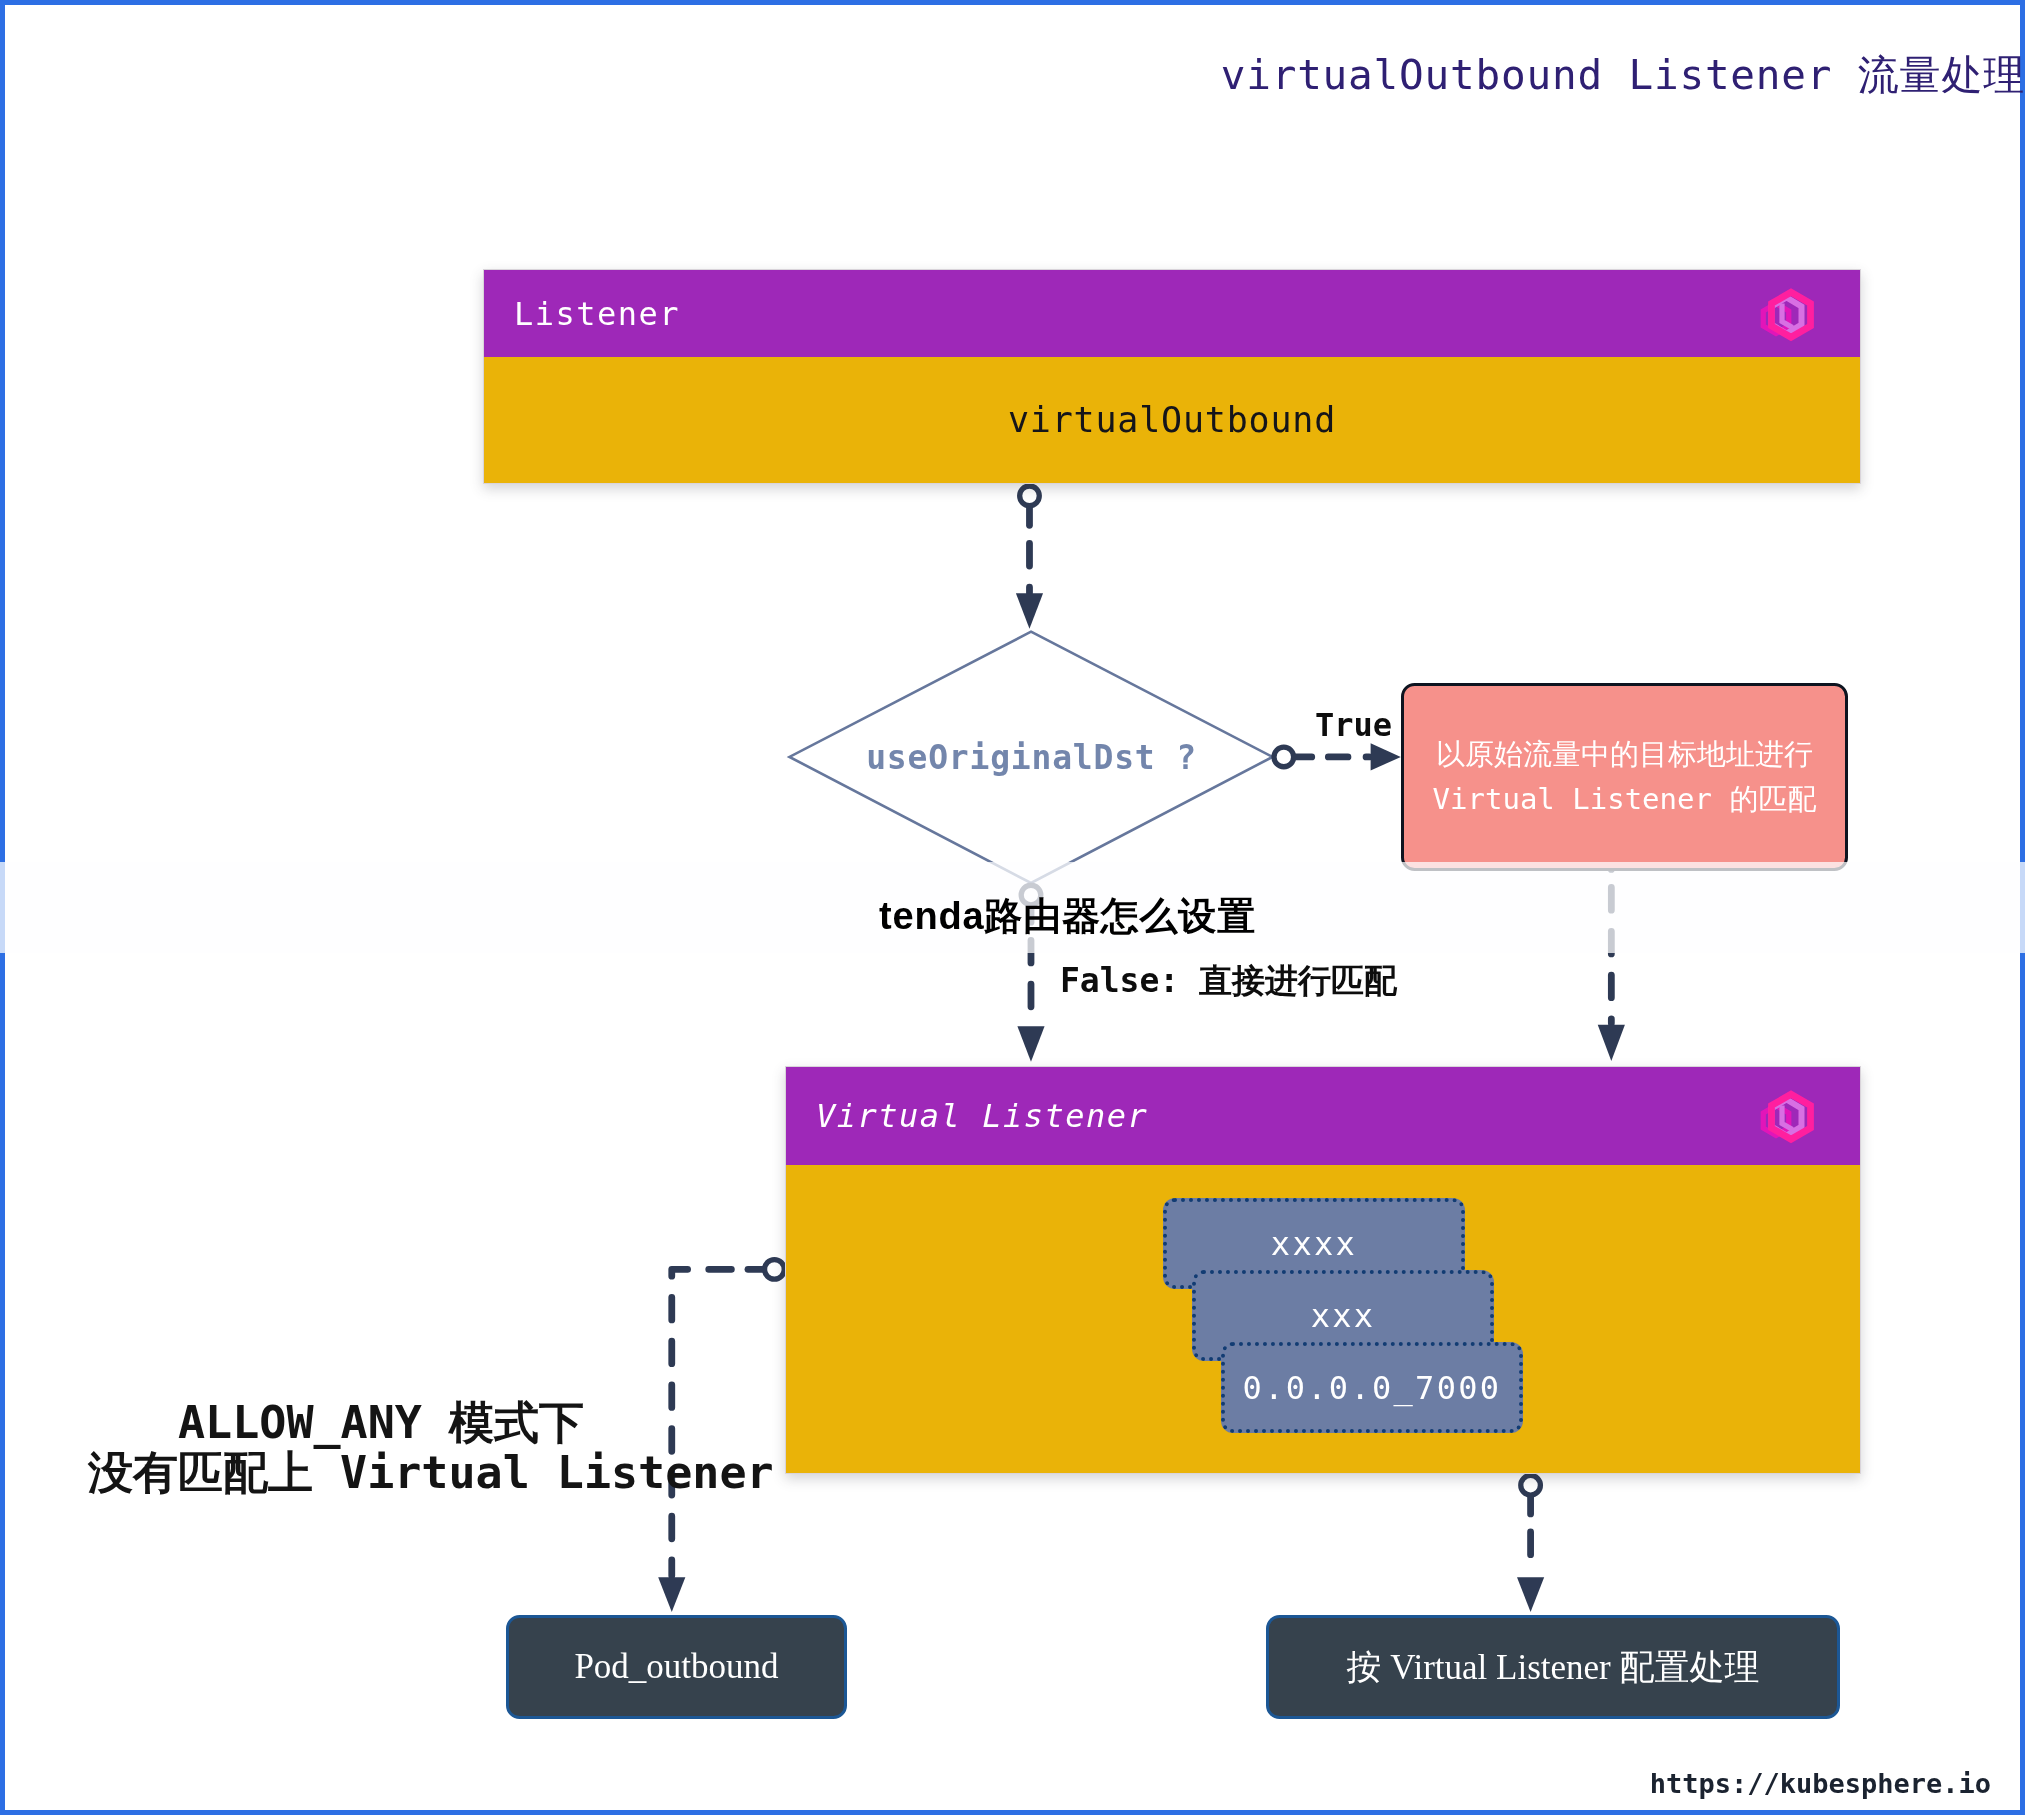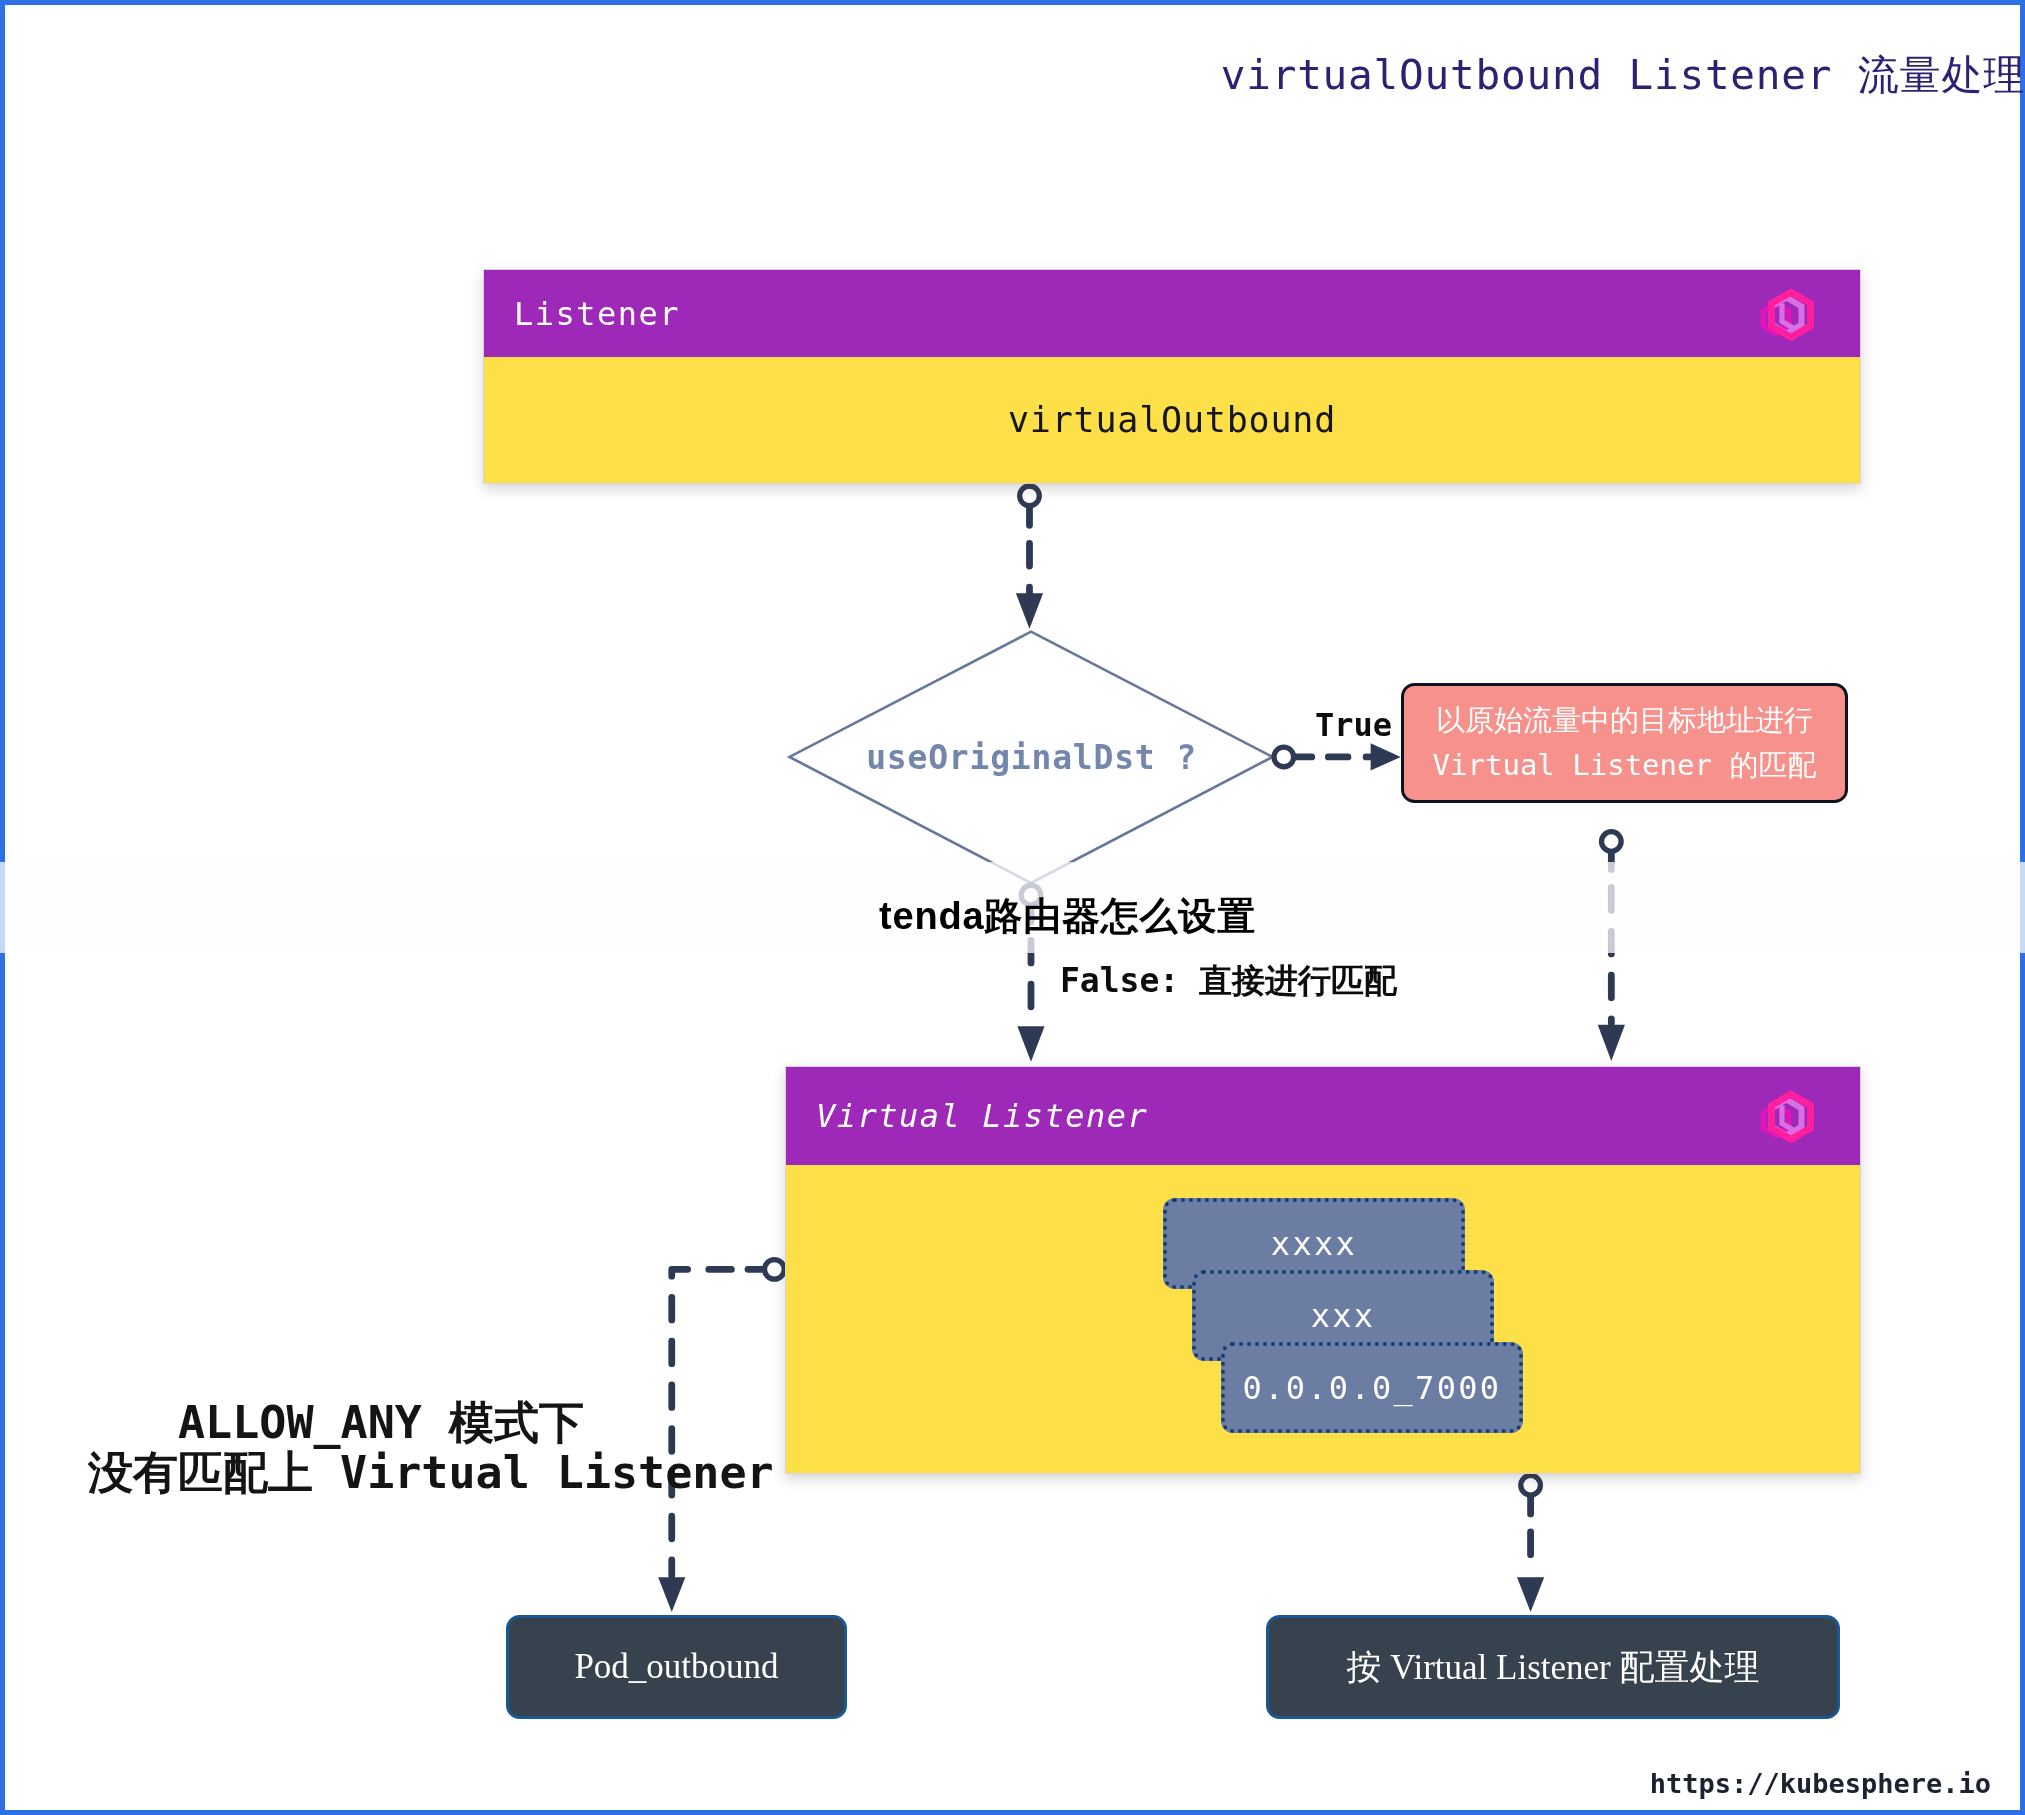--- a/index.html
+++ b/index.html
@@ -19,21 +19,21 @@
   
   .label{position:absolute;z-index:3;white-space:nowrap;}
 
   .page-title{
     left:0;right:0;top:48px;text-align:right;
     font-size:41px;font-weight:normal;color:#2F2073;letter-spacing:0.8px;
   }
 
   
   .card{
-    position:absolute;z-index:3;box-sizing:border-box;background:#fde047;
+    position:absolute;z-index:3;box-sizing:border-box;background:#eab308;
     border:0.8px solid #d9d4da;box-shadow:0 4.5px 12px rgba(60,60,70,.22);
   }
   .card-header{
     position:relative;background:#9E28B8;color:#ffffff;display:flex;align-items:center;
     padding-left:30px;box-sizing:border-box;font-size:32px;letter-spacing:1.5px;
   }
   .card-header .logo{position:absolute;right:39px;top:50%;transform:translateY(-50%);}
 
   .listener-card{left:483px;top:269px;width:1378px;height:215px;}
   .listener-card .card-header{height:87px;}
@@ -47,21 +47,21 @@
 
   .stack-box{
     position:absolute;width:302px;height:91px;box-sizing:border-box;
     background:#6C7DA4;border:4.5px dotted #123C73;border-radius:12px;
     display:flex;align-items:center;justify-content:center;
     color:#ffffff;font-size:32px;letter-spacing:2.3px;z-index:3;
   }
 
   
   .salmon-box{
-    position:absolute;left:1401px;top:683px;width:447px;height:120px;z-index:3;box-sizing:border-box;
+    position:absolute;left:1401px;top:683px;width:447px;height:188px;z-index:3;box-sizing:border-box;
     background:#F6918B;border:3px solid #0D1420;border-radius:13.6px;
     display:flex;flex-direction:column;align-items:center;justify-content:center;
     color:#ffffff;font-size:29px;line-height:45px;text-align:center;
   }
 
   
   .dark-box{
     position:absolute;z-index:3;box-sizing:border-box;
     background:#36424D;border:3.8px solid #1C5795;border-radius:13.6px;
     display:flex;align-items:center;justify-content:center;

